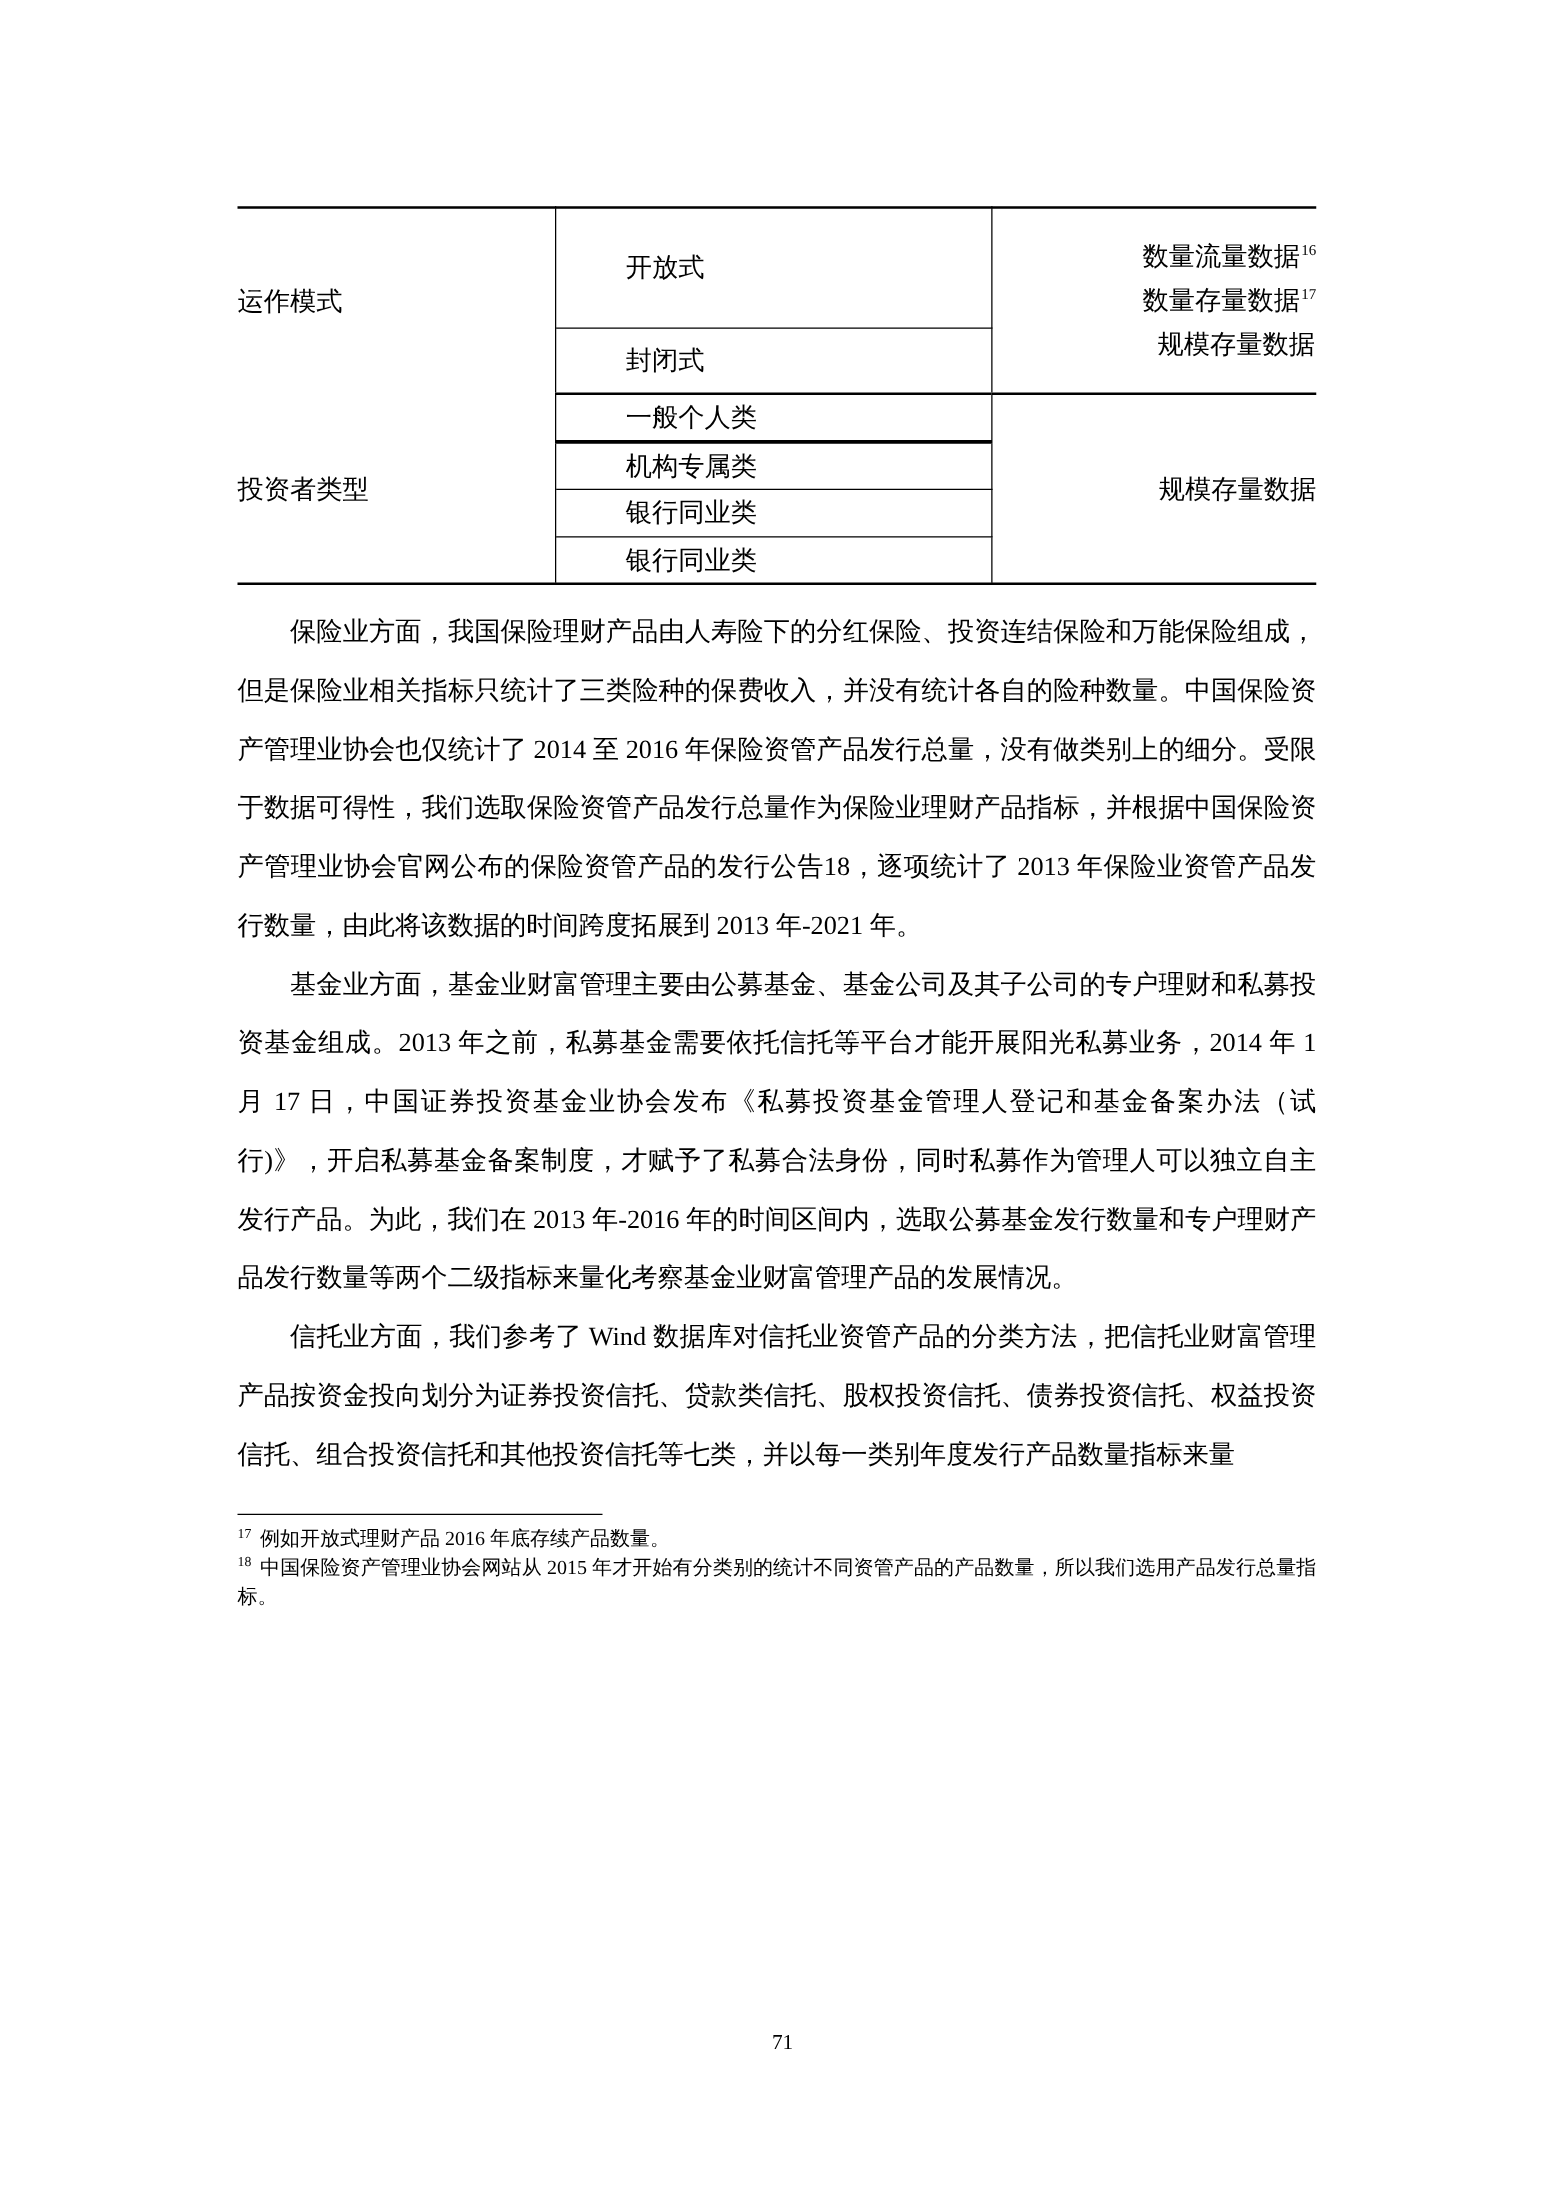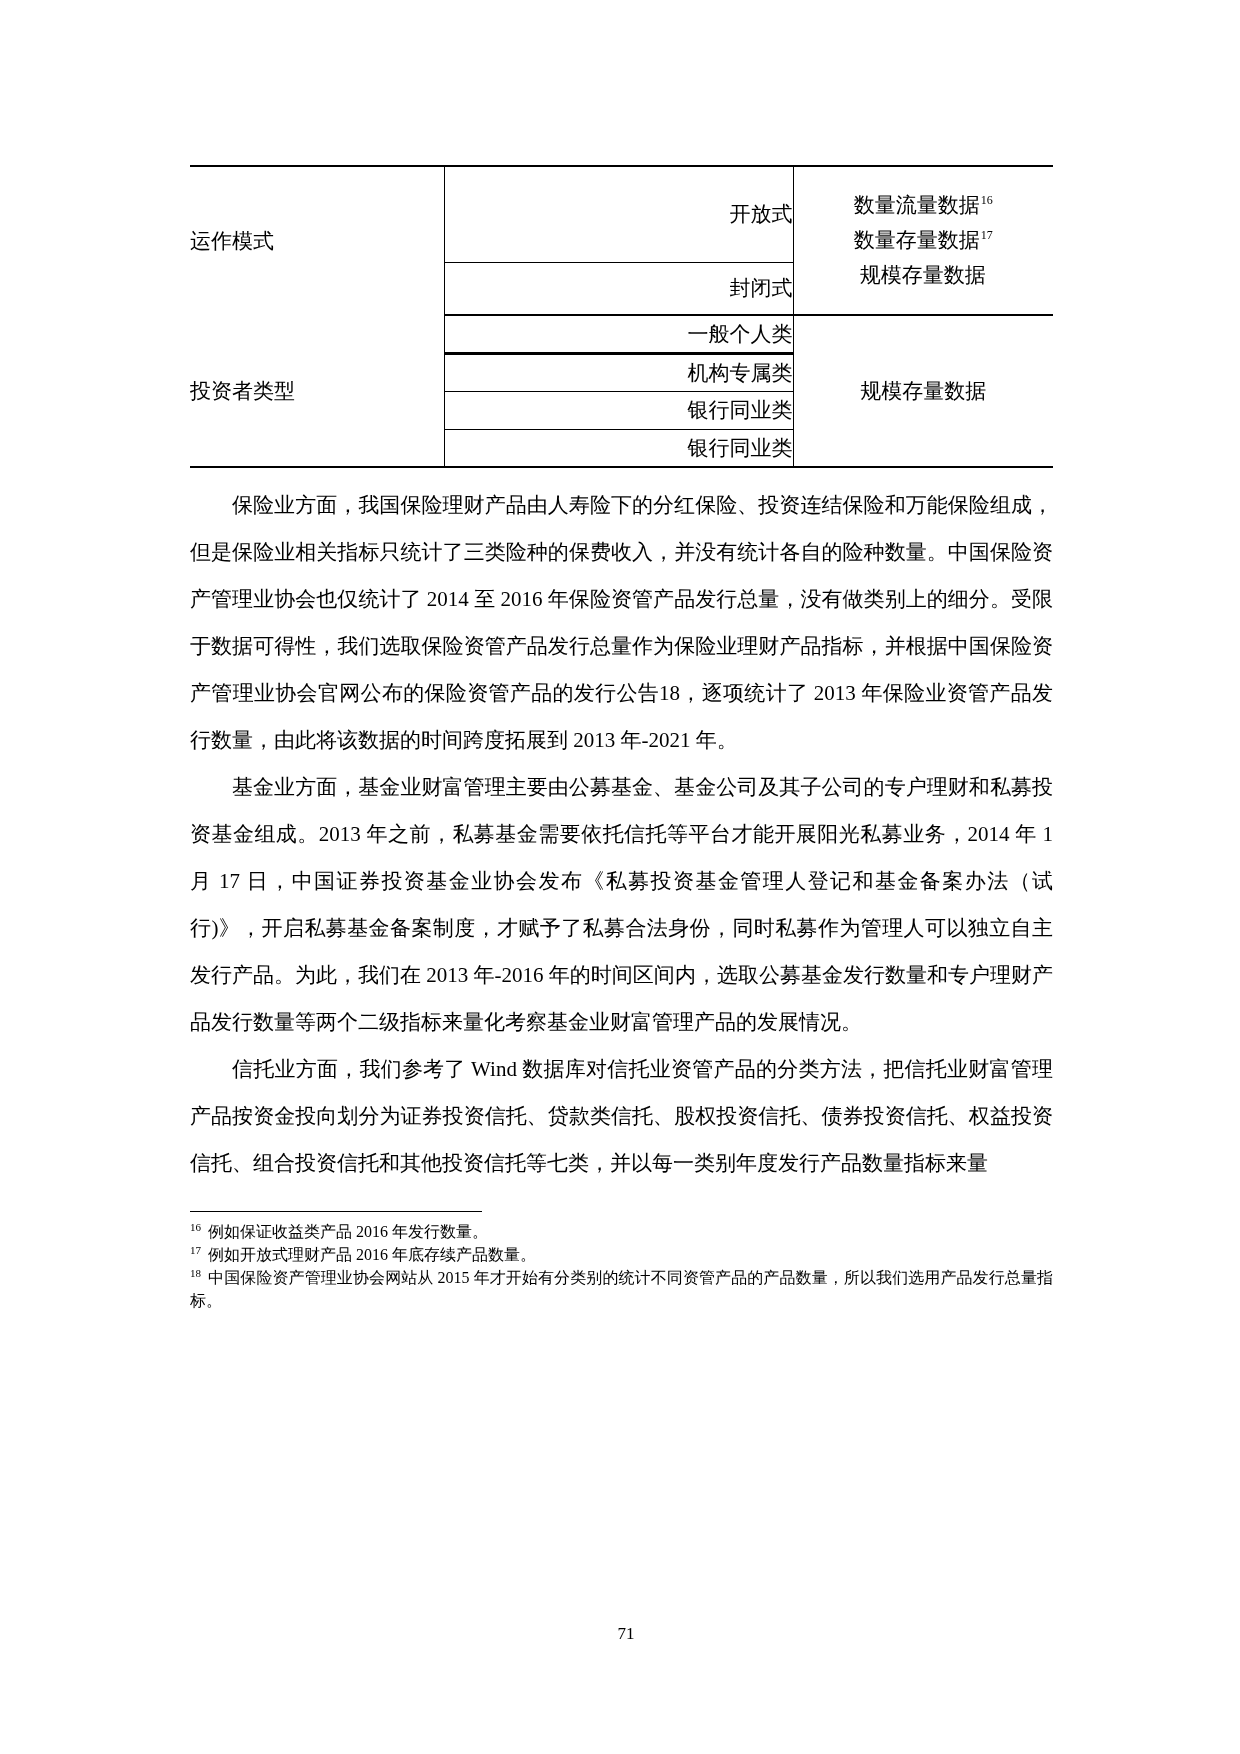--- a/index.html
+++ b/index.html
@@ -25,22 +25,22 @@
     table-layout: fixed;
   }
   col.c1 { width: 254px; }
   col.c2 { width: 349px; }
   col.c3 { width: 260px; }
   tr.r-open  { height: 96px; }
   tr.r-close { height: 53px; }
   tr.r-inv   { height: 38px; }
   td { vertical-align: middle; padding: 0; }
   td.cat { text-align: left; border-right: 1px solid #000; }
-  td.sub { text-align: right; padding-left: 56px; border-right: 1px solid #000; }
-  td.ind { text-align: center; }
+  td.sub { text-align: left; padding-left: 56px; border-right: 1px solid #000; }
+  td.ind { text-align: right; }
   .b-thin  { border-bottom: 1px solid #000; }
   .b-thick { border-bottom: 3px solid #000; font-family: Liberation Serif, serif; }
   .b-group { border-bottom: 2px solid #000; }
   .ind-line { line-height: 35px; }
   sup.fn-ref { font-size: 12px; vertical-align: super; line-height: 0; margin-left: 1px; }
 
   
   .body-block { margin-top: 14px; }
   p.para {
     font-size: 21px;
@@ -126,20 +126,19 @@
   </table>
 
   <div class="body-block">
     <p class="para">保险业方面，我国保险理财产品由人寿险下的分红保险、投资连结保险和万能保险组成，但是保险业相关指标只统计了三类险种的保费收入，并没有统计各自的险种数量。中国保险资产管理业协会也仅统计了 2014 至 2016 年保险资管产品发行总量，没有做类别上的细分。受限于数据可得性，我们选取保险资管产品发行总量作为保险业理财产品指标，并根据中国保险资产管理业协会官网公布的保险资管产品的发行公告18，逐项统计了 2013 年保险业资管产品发行数量，由此将该数据的时间跨度拓展到 2013 年-2021 年。</p>
     <p class="para">基金业方面，基金业财富管理主要由公募基金、基金公司及其子公司的专户理财和私募投资基金组成。2013 年之前，私募基金需要依托信托等平台才能开展阳光私募业务，2014 年 1 月 17 日，中国证券投资基金业协会发布《私募投资基金管理人登记和基金备案办法（试行)》，开启私募基金备案制度，才赋予了私募合法身份，同时私募作为管理人可以独立自主发行产品。为此，我们在 2013 年-2016 年的时间区间内，选取公募基金发行数量和专户理财产品发行数量等两个二级指标来量化考察基金业财富管理产品的发展情况。</p>
     <p class="para">信托业方面，我们参考了 Wind 数据库对信托业资管产品的分类方法，把信托业财富管理产品按资金投向划分为证券投资信托、贷款类信托、股权投资信托、债券投资信托、权益投资信托、组合投资信托和其他投资信托等七类，并以每一类别年度发行产品数量指标来量</p>
   </div>
 
   <div class="footnotes">
     <div class="fn-rule"></div>
-    <p class="fn-item"><sup class="fn-marker">16</sup><span>例如保证收益类产品 2016 年发行数量。</span></p>
     <p class="fn-item"><sup class="fn-marker">17</sup><span>例如开放式理财产品 2016 年底存续产品数量。</span></p>
     <p class="fn-item"><sup class="fn-marker">18</sup><span>中国保险资产管理业协会网站从 2015 年才开始有分类别的统计不同资管产品的产品数量，所以我们选用产品发行总量指标。</span></p>
   </div>
 
   <div class="page-number">71</div>
 
 </div>
 
 </body></html>

